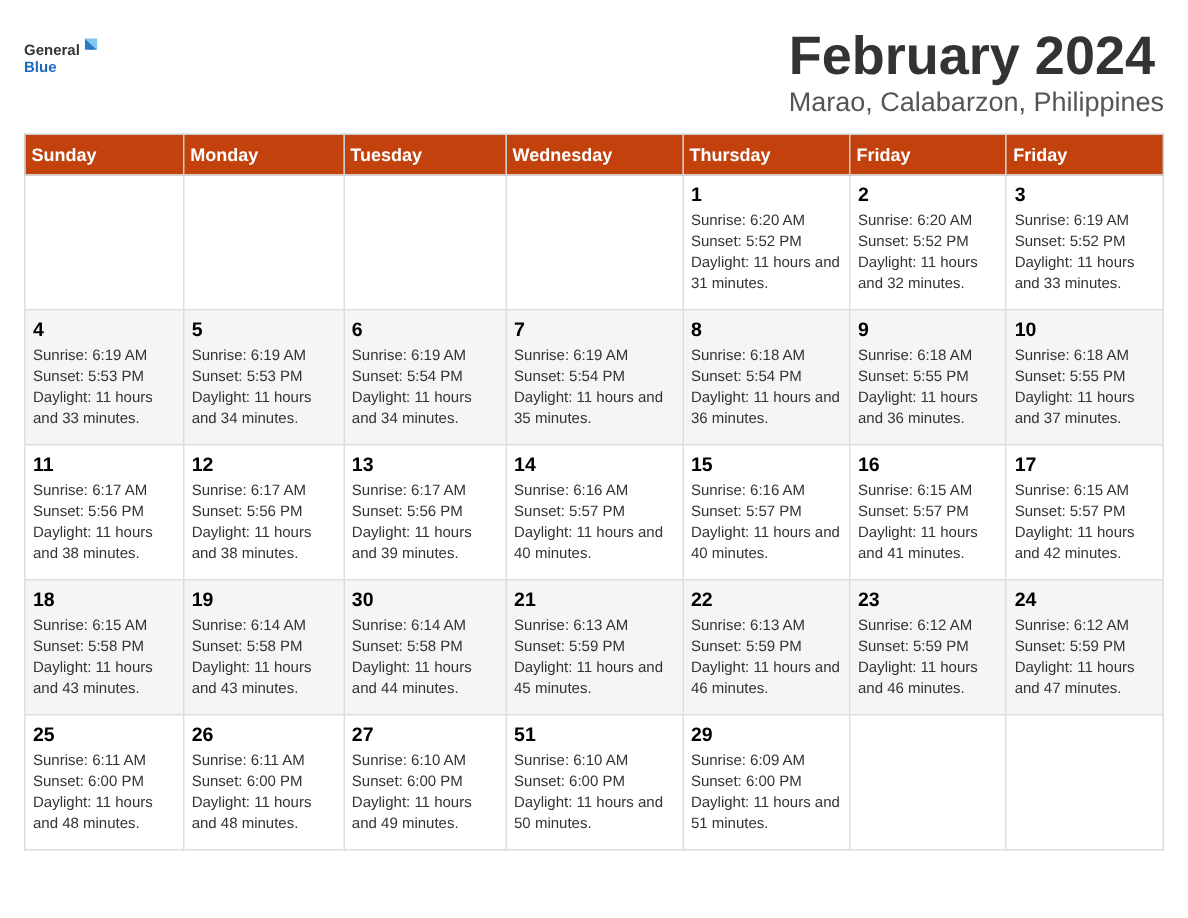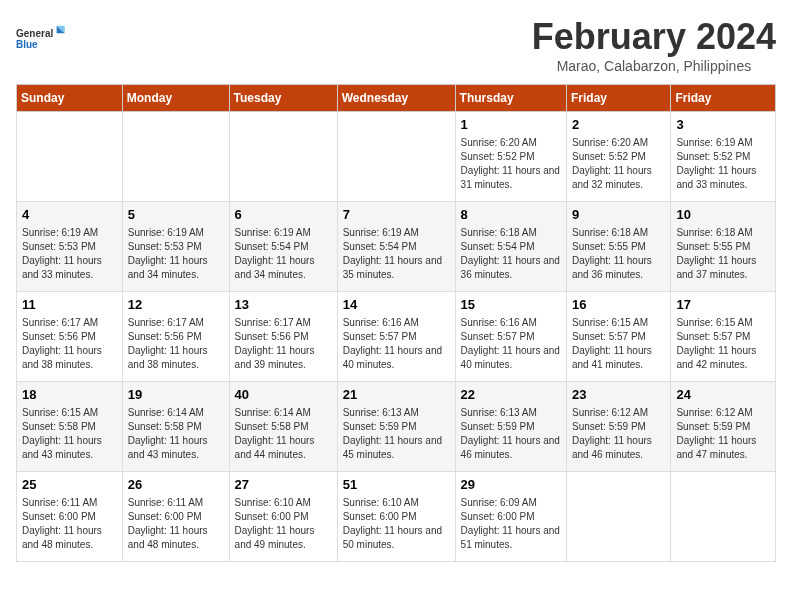--- a/index.html
+++ b/index.html
@@ -15,29 +15,29 @@
       justify-content: space-between;
       align-items: flex-start;
       margin-bottom: 10px;
     }
     .logo {
       display: flex;
       align-items: flex-start;
       gap: 4px;
     }
     .title-area {
-      text-align: center;
+      text-align: left;
     }
     .main-title {
       font-size: 36px;
       font-weight: bold;
       color: #333;
     }
     .subtitle {
-      font-size: 14px;
+      font-size: 18px;
       color: #555;
     }
     table {
       width: 100%;
       border-collapse: collapse;
       font-size: 11px;
     }
     thead tr {
       background-color: #c2410c;
       color: #fff;
@@ -226,21 +226,21 @@
 Sunset: 5:58 PM
 Daylight: 11 hours and 43 minutes.</div>
         </td>
         <td>
           <div class="day-number">19</div>
           <div class="cell-info" style="white-space: pre-line;">Sunrise: 6:14 AM
 Sunset: 5:58 PM
 Daylight: 11 hours and 43 minutes.</div>
         </td>
         <td>
-          <div class="day-number">40</div>
+          <div class="day-number">30</div>
           <div class="cell-info" style="white-space: pre-line;">Sunrise: 6:14 AM
 Sunset: 5:58 PM
 Daylight: 11 hours and 44 minutes.</div>
         </td>
         <td>
           <div class="day-number">21</div>
           <div class="cell-info" style="white-space: pre-line;">Sunrise: 6:13 AM
 Sunset: 5:59 PM
 Daylight: 11 hours and 45 minutes.</div>
         </td>

